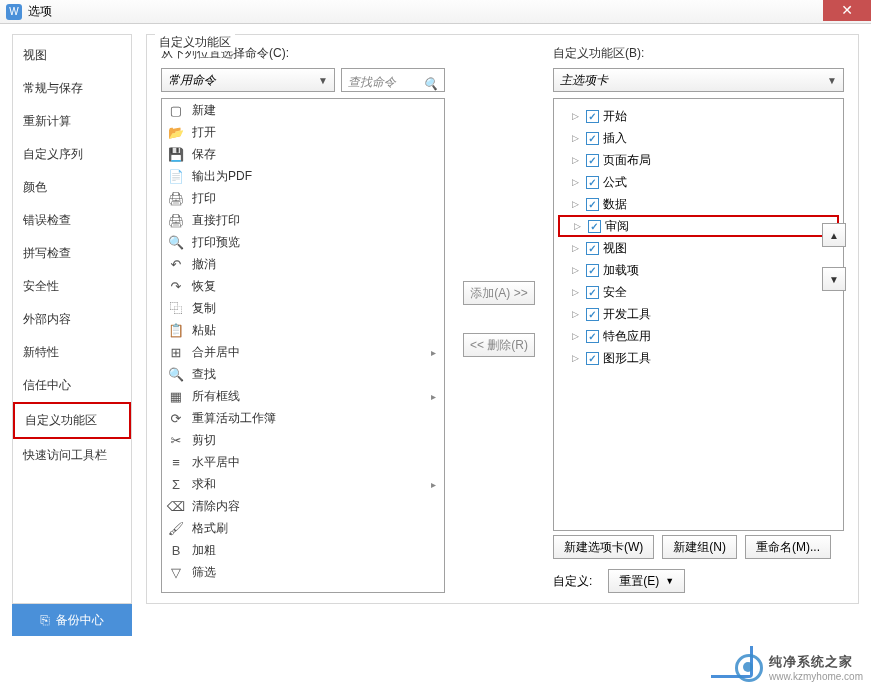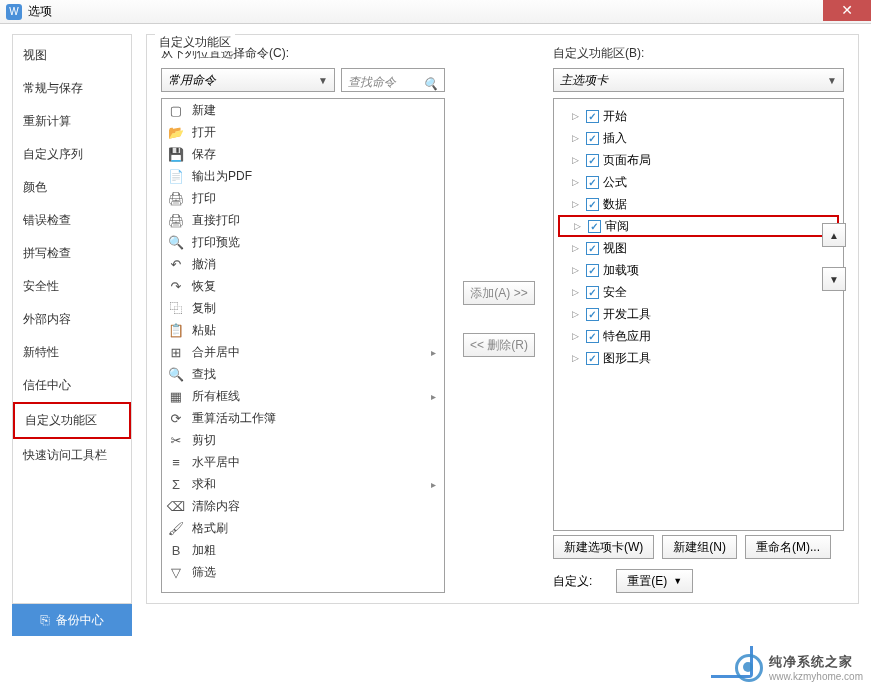--- a/index.html
+++ b/index.html
@@ -29,21 +29,21 @@
 .tree { flex:1; border:1px solid #a0a0a0; overflow:auto; background:#fff; padding:6px 4px; }
 .tree-item { display:flex; align-items:center; height:22px; padding-left:14px; gap:4px; cursor:pointer; }
 .tree-item .tw { color:#888; font-size:9px; width:10px; }
 .tree-item .cb { width:13px; height:13px; border:1px solid #3a8ccc; display:flex; align-items:center; justify-content:center; color:#3a8ccc; font-size:10px; font-weight:bold; }
 .tree-item.hl { border:2px solid #d00000; }
 .mid-btn { width:72px; height:24px; border:1px solid #a0a0a0; background:linear-gradient(#fff,#efefef); color:#888; display:flex; align-items:center; justify-content:center; cursor:pointer; }
 .right-side-btns { position:absolute; right:-2px; top:178px; display:flex; flex-direction:column; gap:20px; }
 .sq-btn { width:24px; height:24px; border:1px solid #a0a0a0; background:linear-gradient(#fff,#efefef); display:flex; align-items:center; justify-content:center; cursor:pointer; font-size:10px; color:#333; }
 .bottom-btns { display:flex; gap:8px; margin-top:4px; justify-content:flex-start;align-items:center; }
 .btn { height:24px; padding:0 10px; border:1px solid #a0a0a0; background:linear-gradient(#fff,#efefef); display:flex; align-items:center; cursor:pointer; }
-.custom-row { display:flex; align-items:center; gap:24px; margin-top:10px; }
+.custom-row { display:flex; align-items:center; gap:16px; margin-top:10px; }
 .backup-bar { position:absolute; left:12px; top:604px; width:120px; height:32px; background:#4a90d9; color:#fff; display:flex; align-items:center; justify-content:center; gap:6px; cursor:pointer; }
 .watermark { position:absolute; right:8px; bottom:4px; display:flex; align-items:center; gap:6px; opacity:0.85; }
 .watermark .logo { width:28px; height:28px; border:3px solid #3a8ccc; border-radius:50%; position:relative; }
 .watermark .logo::after { content:""; position:absolute; width:10px; height:10px; background:#3a8ccc; border-radius:50%; left:5px; top:5px; }
 .watermark .txt1 { font-size:13px; font-weight:bold; color:#333; letter-spacing:1px; }
 .watermark .txt2 { font-size:10px; color:#888; }
 .corner-mark { position:absolute; right:118px; bottom:8px; width:42px; height:32px; border:3px solid #4a90d9; border-left:none; border-top:none; border-radius:0 0 4px 0; }
 ::-webkit-scrollbar { width:16px; }
 ::-webkit-scrollbar-track { background:#f0f0f0; border-left:1px solid #d0d0d0; }
 ::-webkit-scrollbar-thumb { background:#c8c8c8; border:1px solid #a8a8a8; }

